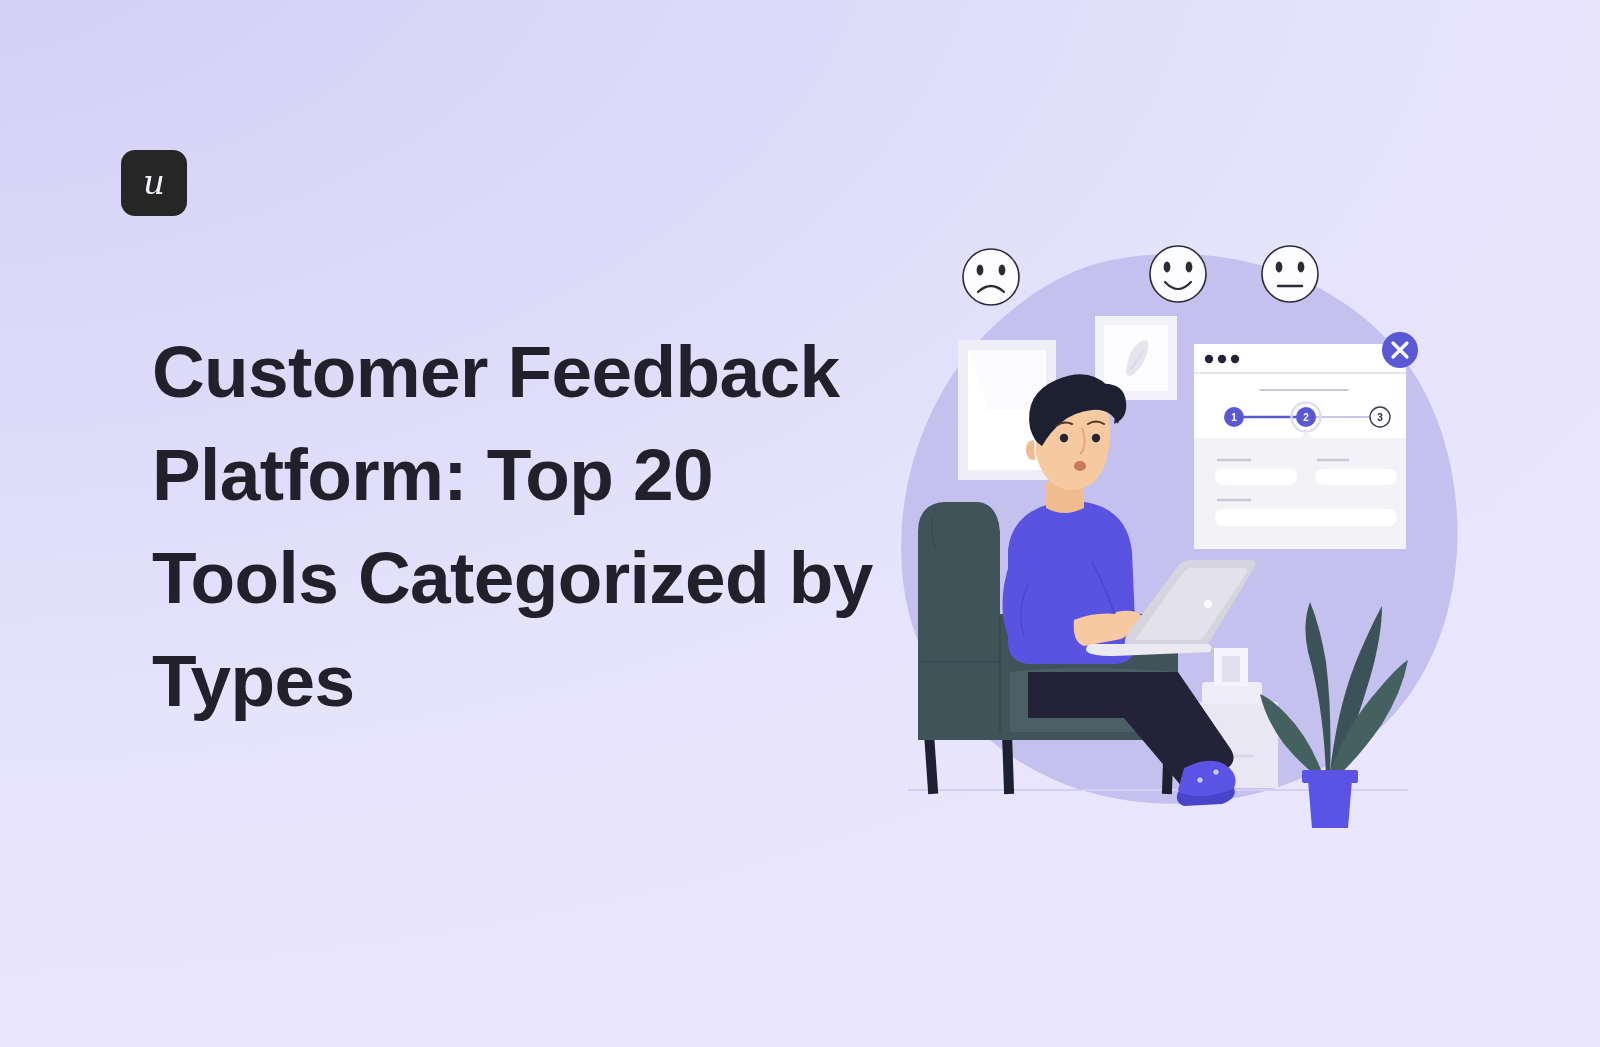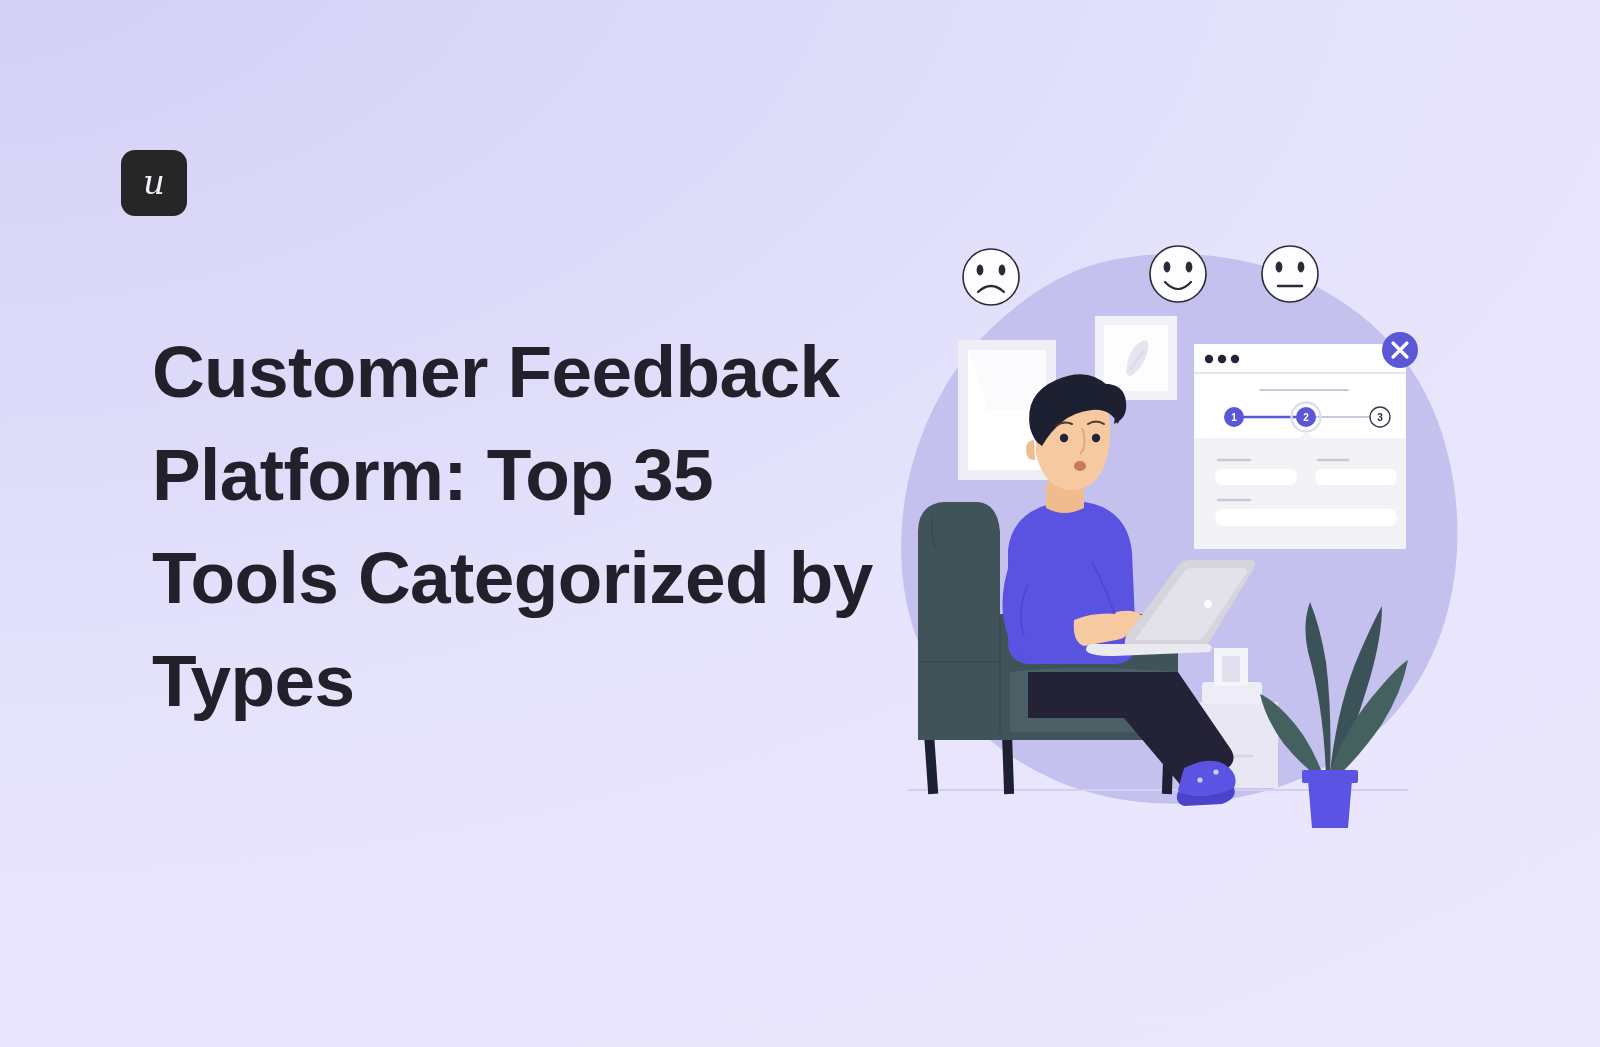--- a/index.html
+++ b/index.html
@@ -73,21 +73,21 @@
 </style>
 </head>
 <body>
 
 <div id="hero">
 
   <div id="logo-badge">
     <span class="glyph">u</span>
   </div>
 
-  <h1 id="headline">Customer Feedback Platform: Top 35 Tools Categorized by Types</h1>
+  <h1 id="headline">Customer Feedback Platform: Top 20 Tools Categorized by Types</h1>
 
   <div id="illustration">
     <svg viewBox="0 0 600 600" xmlns="http://www.w3.org/2000/svg" aria-hidden="true">
 
       <g>
         <path d="M300 22 C410 22 520 80 560 190 C600 300 578 430 498 500 C418 570 300 586 210 560 C120 534 46 462 28 368 C10 274 42 160 120 90 C180 36 230 22 300 22 Z" fill="#c5c1ef"></path>
       </g>
 
       <g>
 

